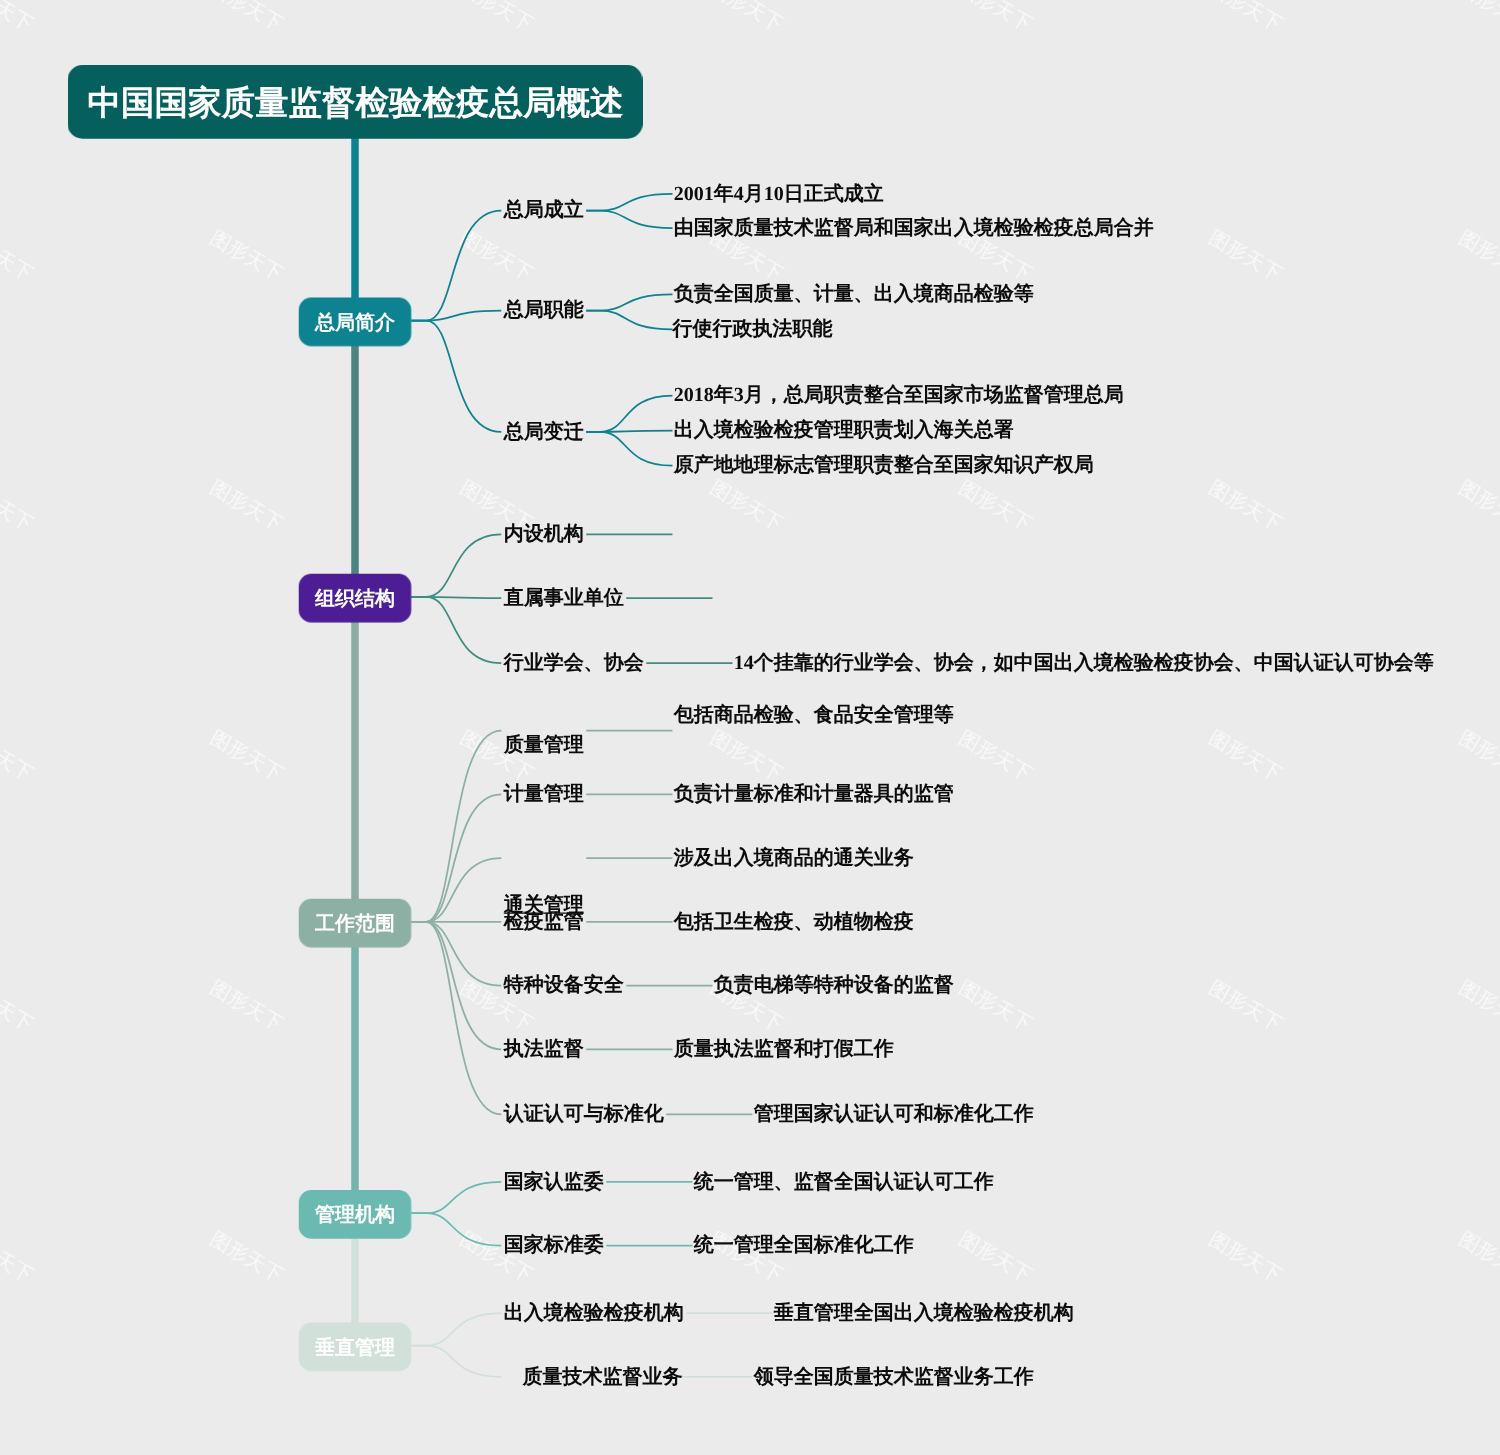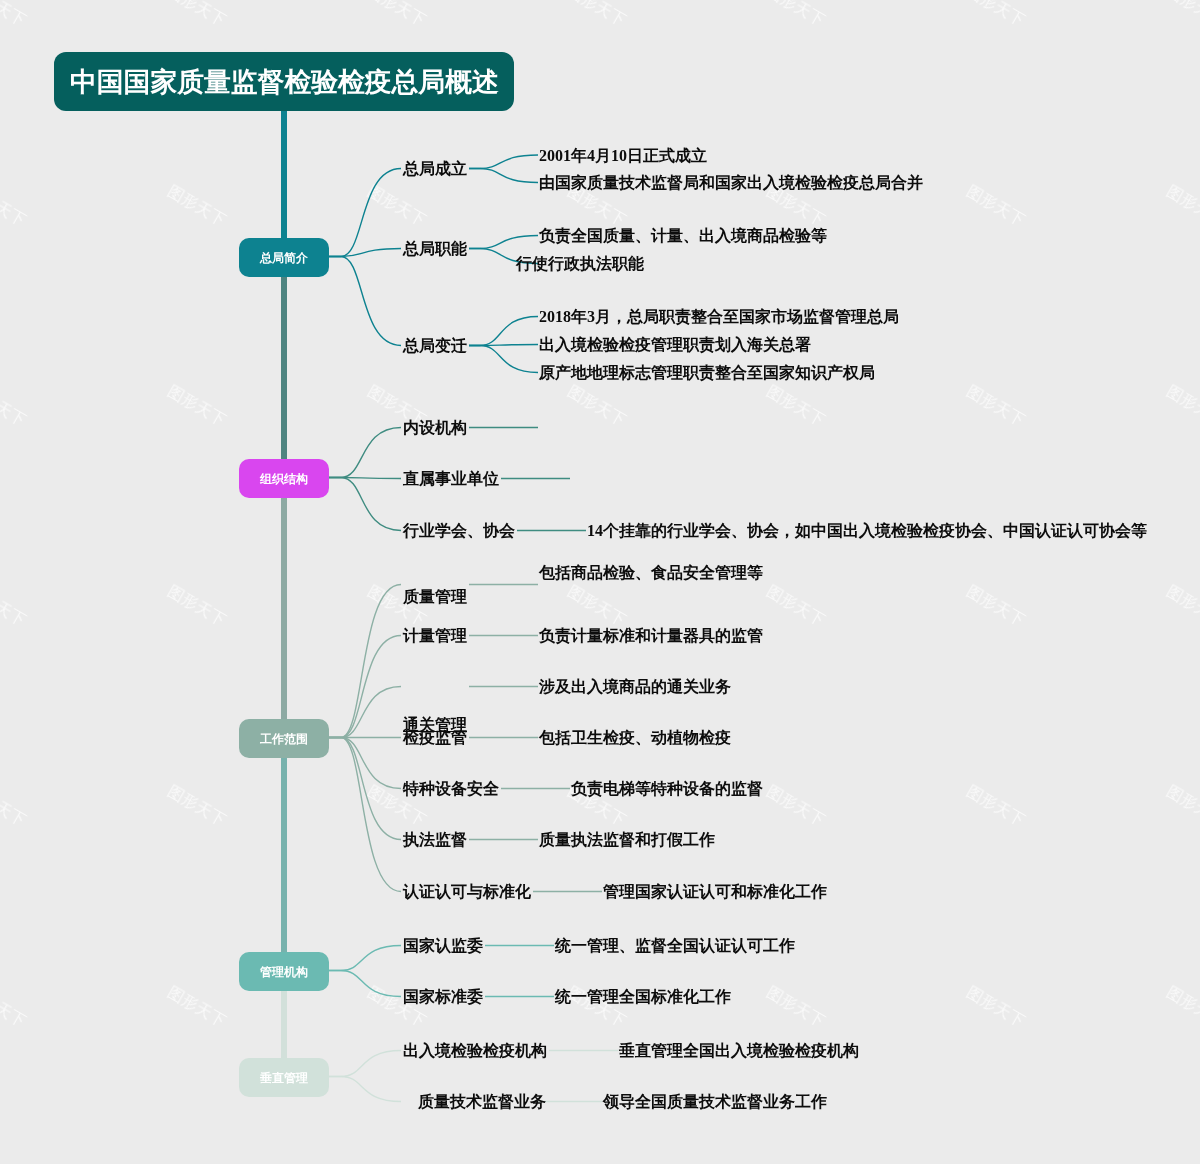--- a/index.html
+++ b/index.html
@@ -8,21 +8,21 @@
        transform:translateZ(0);}
   #stage{position:absolute;left:0;top:0;width:1200px;height:1164px;overflow:hidden;}
   #title-box span,.l1-node span{will-change:transform;}
   #watermarks{position:absolute;left:0;top:0;width:1200px;height:1164px;overflow:hidden;}
   .wm{position:absolute;font-size:16px;font-weight:400;color:rgba(255,255,255,0.72);
       white-space:nowrap;transform:rotate(30deg) translateZ(0);transform-origin:0 0;
       line-height:16px;}
   #links{position:absolute;left:0;top:0;width:1200px;height:1164px;}
   .l1-node{position:absolute;width:90px;height:38px;border-radius:10px;
      display:flex;align-items:center;justify-content:center;
-     color:#fff;font-weight:700;font-size:12px;white-space:nowrap;
+     color:#fff;font-weight:700;font-size:16px;white-space:nowrap;
      padding-top:1px;transform:translateZ(0);}
   #title-box{position:absolute;left:54px;top:52px;width:460px;height:58px;border-radius:12px;
      background:#055f5d;color:#fff;display:flex;align-items:center;justify-content:center;
      font-weight:700;font-size:26.8px;white-space:nowrap;padding-top:1px;transform:translateZ(0);}
   .l2,.l3{position:absolute;font-size:16px;font-weight:700;color:#0c0c0c;white-space:nowrap;
      line-height:18px;height:18px;transform:translateZ(0);}
 </style>
 </head>
 <body>
 
@@ -136,26 +136,26 @@
     </div>
 
   <div class="l1-node" style="left:239.0px;top:238.0px;background:#0d8290;">
       <span>总局简介</span>
     </div>
   <div class="l2" style="left:403.0px;top:160.0px;">总局成立</div>
   <div class="l3" style="left:539.0px;top:146.5px;">2001年4月10日正式成立</div>
   <div class="l3" style="left:539.0px;top:174.0px;">由国家质量技术监督局和国家出入境检验检疫总局合并</div>
   <div class="l2" style="left:403.0px;top:240.0px;">总局职能</div>
   <div class="l3" style="left:539.0px;top:227.0px;">负责全国质量、计量、出入境商品检验等</div>
-  <div class="l3" style="left:516px;top:255.0px;text-align:right;">行使行政执法职能</div>
+  <div class="l3" style="left:538px;top:255.0px;text-align:right;">行使行政执法职能</div>
   <div class="l2" style="left:403.0px;top:337.0px;">总局变迁</div>
   <div class="l3" style="left:539.0px;top:308.0px;">2018年3月，总局职责整合至国家市场监督管理总局</div>
   <div class="l3" style="left:539.0px;top:336.0px;">出入境检验检疫管理职责划入海关总署</div>
   <div class="l3" style="left:539.0px;top:364.0px;">原产地地理标志管理职责整合至国家知识产权局</div>
-  <div class="l1-node" style="left:239.0px;top:459.0px;background:#d946ef;">
+  <div class="l1-node" style="left:239.0px;top:459.0px;background:#4c1d95;">
       <span>组织结构</span>
     </div>
   <div class="l2" style="left:403.0px;top:419.0px;">内设机构</div>
   <div class="l2" style="left:403.0px;top:470.0px;">直属事业单位</div>
   <div class="l2" style="left:403.0px;top:522.0px;">行业学会、协会</div>
   <div class="l3" style="left:587.0px;top:522.0px;">14个挂靠的行业学会、协会，如中国出入境检验检疫协会、中国认证认可协会等</div>
   <div class="l1-node" style="left:239.0px;top:719.0px;background:#8db0a5;">
       <span>工作范围</span>
     </div>
   <div class="l2" style="left:403.0px;top:576.0px;margin-top:12px;">质量管理</div>

